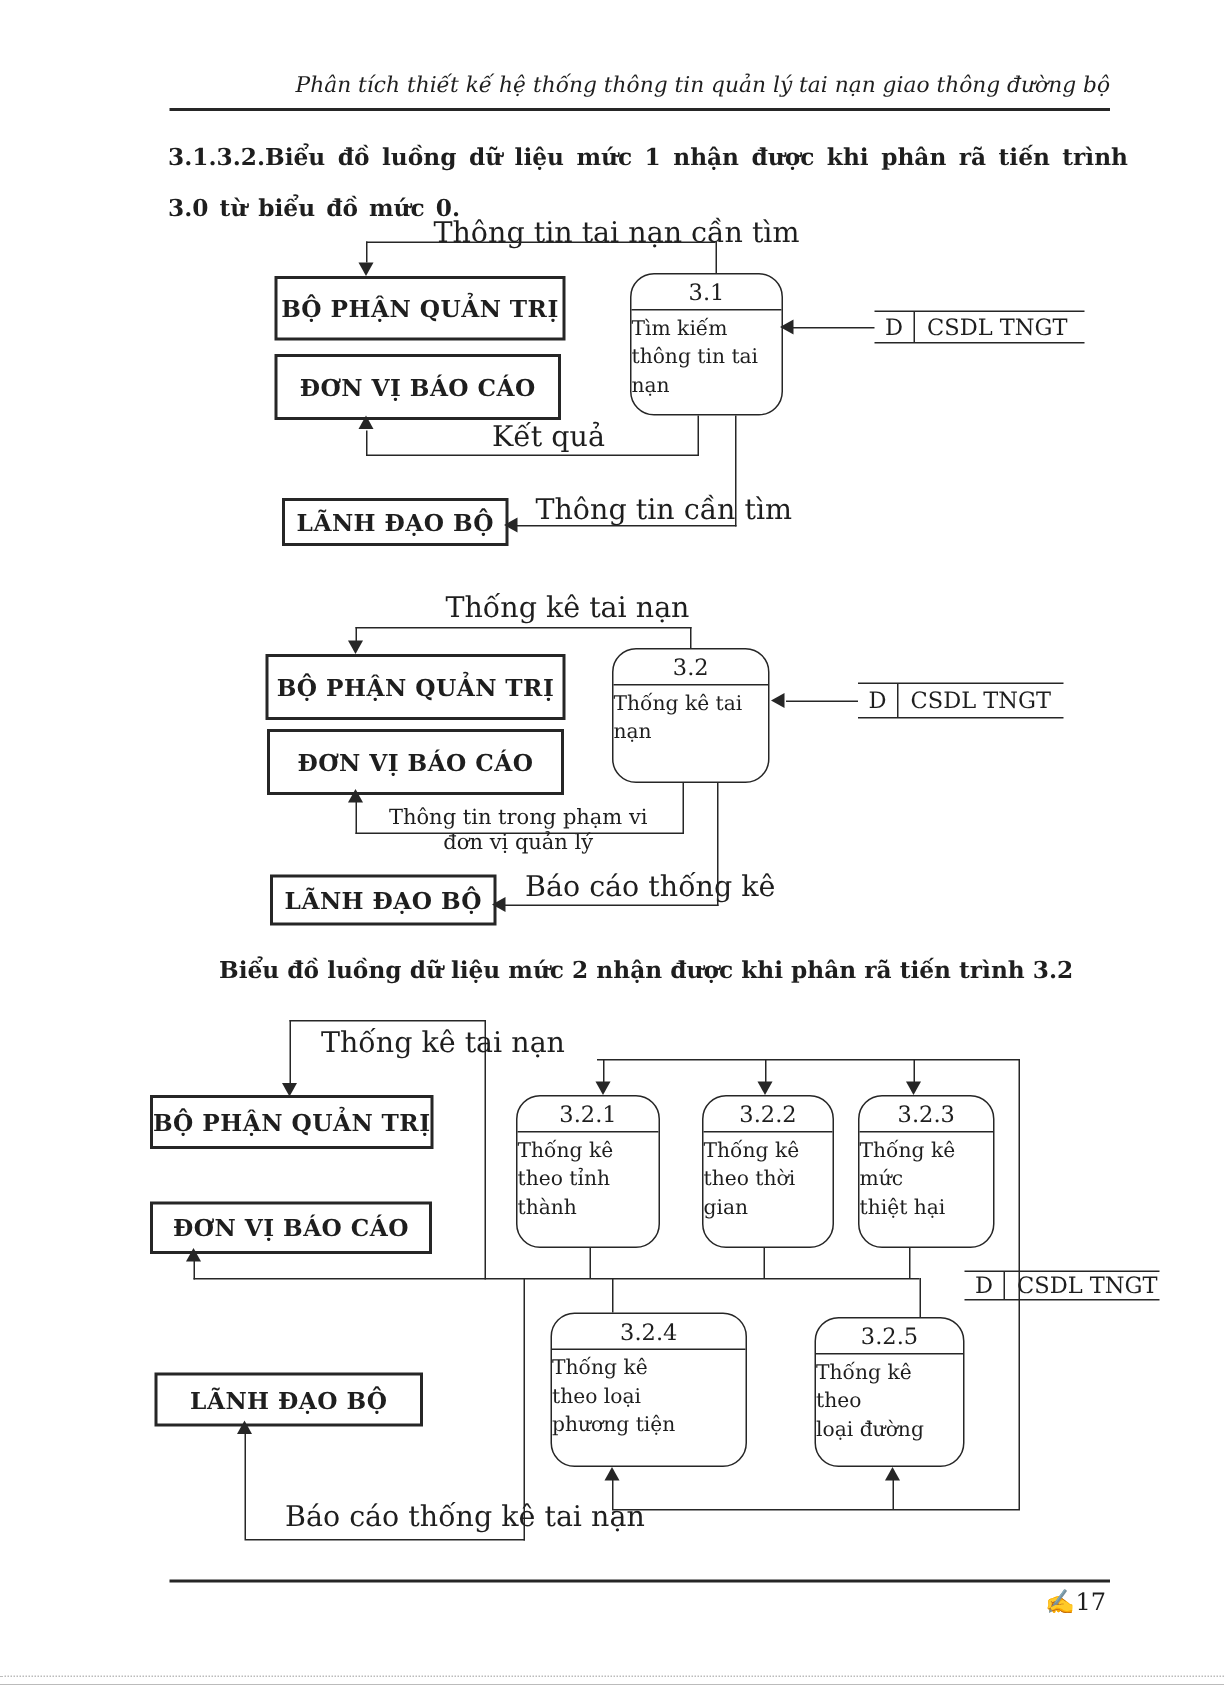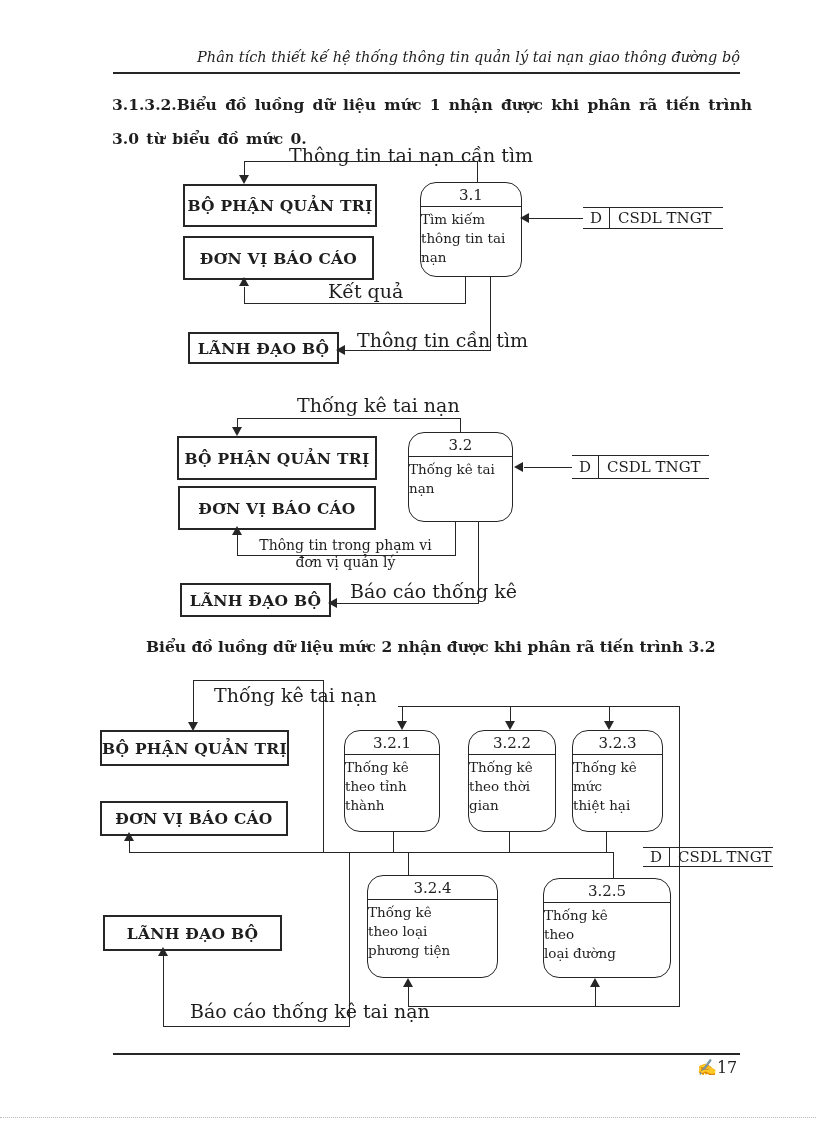--- a/index.html
+++ b/index.html
@@ -173,21 +173,21 @@
     <span class="dsd">D</span>
     <span class="dsl">CSDL TNGT</span>
   </div>
 
   <div class="pbox" style="left:367px;top:875px;width:131px;height:103px;">
     <div class="pnum">3.2.4</div>
     <div class="plabel">Thống kê
 theo loại
 phương tiện</div>
   </div>
-  <div class="pbox" style="left:543px;top:878px;width:128px;height:100px;">
+  <div class="pbox" style="left:543px;top:878px;width:100px;height:100px;">
     <div class="pnum">3.2.5</div>
     <div class="plabel">Thống kê
 theo
 loại đường</div>
   </div>
 
   <i class="hl" style="left:408px;top:1006px;width:272px;"></i>
   <i class="vl" style="left:408px;top:985px;height:21px;"></i>
   <i class="vl" style="left:595px;top:985px;height:21px;"></i>
   <i class="ar au" style="left:403px;top:978px;"></i>

